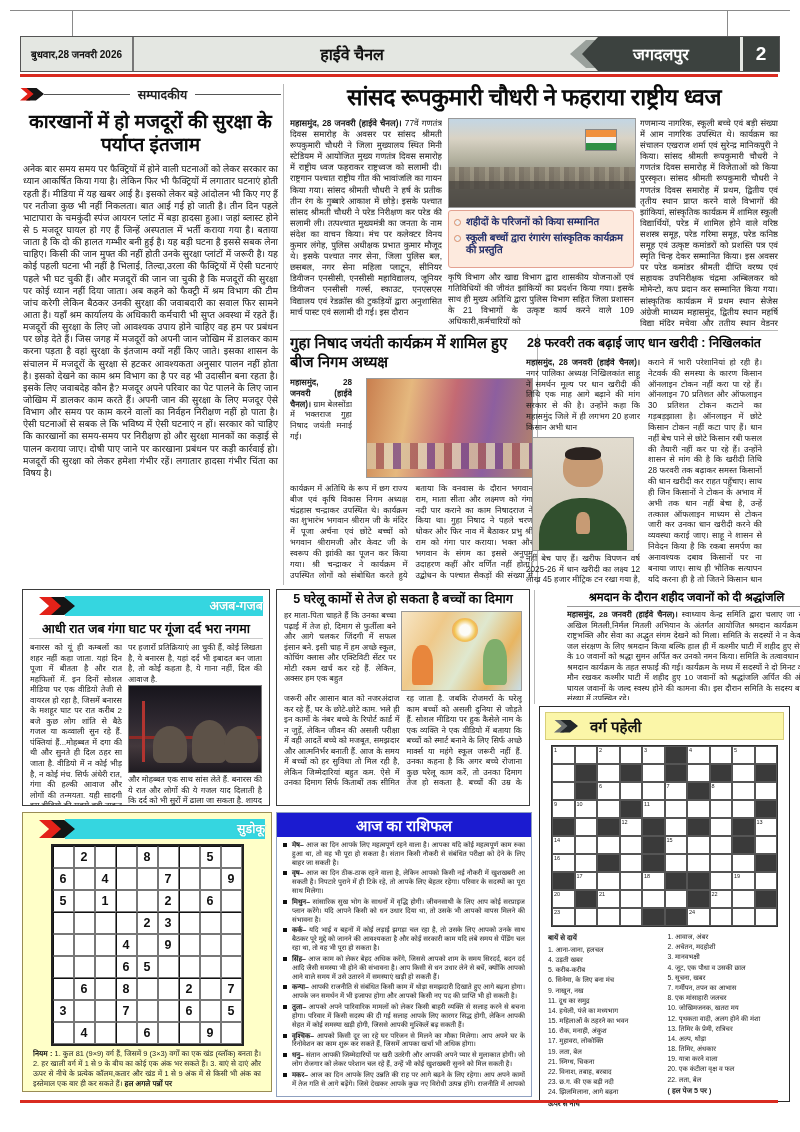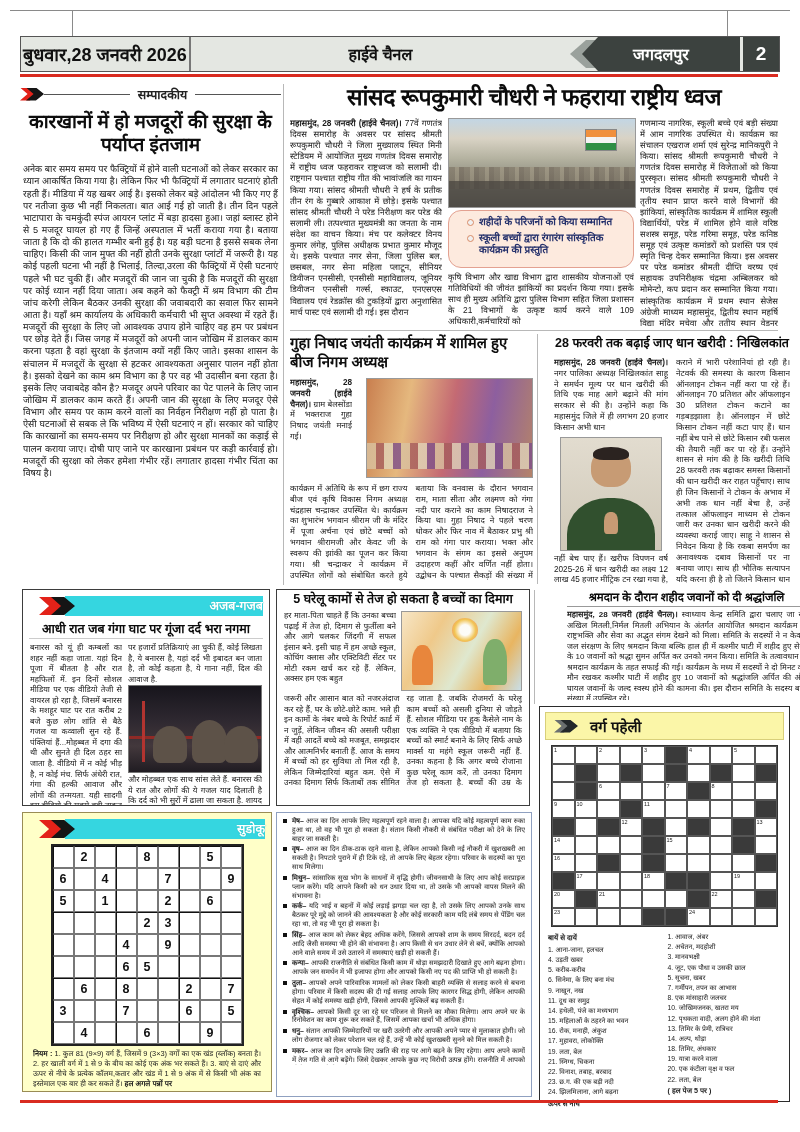--- a/index.html
+++ b/index.html
@@ -11,21 +11,21 @@
   .jtxt{text-align:justify;overflow:hidden;line-height:1.32;}
   b{font-weight:bold;}
 
   
   .top-line{left:10px;top:10px;width:780px;border-top:1.5px solid #8a8a8a;}
   .tick{top:10px;height:26px;border-left:1.5px solid #8a8a8a;}
 
   
   .masthead{left:20px;top:36px;width:758px;height:34px;background:#e4e7e2;border:1.2px solid #555;
             display:flex;align-items:stretch;}
-  .mh-date{display:flex;align-items:center;padding:0 2px;font-weight:bold;font-size:18px;
+  .mh-date{display:flex;align-items:center;padding:0 10px;font-weight:bold;font-size:10px;
            border-right:2px solid #777;color:#111;}
   .mh-paper{flex:1;display:flex;align-items:center;justify-content:center;font-weight:bold;font-size:16px;color:#111;}
   .mh-right{display:flex;align-items:stretch;}
   .mh-city-wrap{position:relative;width:170px;text-align:center;}
   .mh-arrow-back{position:absolute;left:0;top:3px;bottom:3px;width:150px;background:#9aa19c;
             clip-path:polygon(16px 0,100% 0,100% 100%,16px 100%,0 50%);}
   .mh-city{position:absolute;left:12px;top:0;bottom:0;right:0;background:#3c423f;color:#fff;
            display:flex;align-items:center;justify-content:center;font-weight:bold;font-size:16px;
            clip-path:polygon(16px 0,100% 0,100% 100%,16px 100%,0 50%);}
   .mh-page{width:36px;margin-left:3px;background:#3c423f;color:#fff;display:flex;align-items:center;
@@ -57,38 +57,38 @@
           letter-spacing:-0.4px;height:34px;overflow:hidden;}
   .lead-col1{position:absolute;left:0;top:38px;width:152px;height:208px;font-size:8.4px;}
   .lead-photo{position:absolute;left:158px;top:38px;width:186px;height:88px;border:1px solid #999;
       background:linear-gradient(180deg,#c3d6e4 0%,#d9d3c5 22%,#b4b2a0 45%,#8a897c 70%,#63625a 100%);overflow:hidden;}
   .lead-photo .flag{position:absolute;right:18px;top:10px;width:30px;height:20px;
       background:linear-gradient(180deg,#f0903d 33%,#f4f4f4 33% 66%,#2f8f45 66%);border:0.5px solid #888;}
   .lead-photo .stage{position:absolute;left:0;bottom:0;width:100%;height:26px;background:#4a4540;opacity:.75;}
   .lead-photo .crowd{position:absolute;left:0;bottom:18px;width:100%;height:22px;
       background:repeating-linear-gradient(90deg,#7a6f5f 0 6px,#9a8f7a 6px 10px,#6b5f52 10px 15px);opacity:.6;}
   .lead-box{position:absolute;left:158px;top:130px;width:186px;height:58px;background:#fdeade;
-      border:1px solid #e3a191;border-radius:13px;padding:5px 18px;box-sizing:border-box;overflow:hidden;}
+      border:1px solid #e3a191;border-radius:3px;padding:5px 5px;box-sizing:border-box;overflow:hidden;}
   .hl-line{display:flex;align-items:flex-start;font-weight:bold;font-size:10px;line-height:1.25;color:#24306b;margin-bottom:3px;}
   .hl-dot{flex:0 0 auto;width:5px;height:5px;border-radius:50%;background:#f0f0f0;border:1.5px solid #d98b66;margin:3px 5px 0 0;}
   .lead-col2{position:absolute;left:158px;top:192px;width:186px;height:54px;font-size:8.4px;}
   .lead-col3{position:absolute;left:350px;top:38px;width:138px;height:208px;font-size:8.4px;}
 
   
   .guha{left:290px;top:334px;width:243px;height:250px;}
   .guha-h{font-weight:bold;font-size:15px;line-height:1.25;color:#0d0d0d;height:40px;overflow:hidden;}
   .guha-row1{position:absolute;left:0;top:44px;width:243px;height:100px;display:flex;}
   .guha-colA{width:62px;font-size:8.2px;margin-right:14px;}
   .guha-photo{flex:1;border:1px solid #999;
      background:linear-gradient(100deg,#c97f4f 0%,#e5b87e 25%,#c46a73 50%,#8d5f9f 72%,#b4836a 100%);overflow:hidden;position:relative;}
   .guha-photo .row{position:absolute;left:0;bottom:8px;width:100%;height:26px;
      background:repeating-linear-gradient(90deg,#d9c2a0 0 9px,#a65d5d 9px 17px,#e0d3b8 17px 26px,#7d4e8a 26px 34px);opacity:.8;}
   .guha-body{position:absolute;left:0;top:150px;width:243px;height:100px;font-size:8.2px;column-count:2;column-gap:8px;}
 
-  .dhaan{left:554px;top:334px;width:236px;height:250px;}
+  .dhaan{left:526px;top:334px;width:236px;height:250px;}
   .dhaan-h{font-weight:bold;font-size:12.5px;white-space:nowrap;overflow:hidden;text-align:center;color:#0b0b0b;height:20px;}
   .dhaan-cols{position:absolute;left:0;top:24px;width:236px;height:226px;display:flex;}
   .dhaan-c1{width:114px;margin-right:8px;font-size:8.2px;}
   .dhaan-c2{width:114px;font-size:8.2px;height:226px;}
   .portrait{width:100px;height:112px;margin:3px auto;border:1px solid #999;position:relative;
      background:linear-gradient(#e2dccf,#cfc8b8);overflow:hidden;}
   .portrait .head{position:absolute;left:50%;top:10%;width:40%;height:34%;transform:translateX(-50%);
      background:#c79b74;border-radius:46% 46% 42% 42%;}
   .portrait .head:before{content:"";position:absolute;left:6%;top:-6%;width:88%;height:36%;background:#2b2320;border-radius:50% 50% 30% 30%;}
   .portrait .torso{position:absolute;bottom:0;left:6%;width:88%;height:46%;background:#31502e;border-radius:46% 46% 0 0/70% 70% 0 0;}
@@ -597,20 +597,21 @@
         <div class="su-cell"></div>
       </div>
     <div class="su-rules">
       <b>नियम :</b>
       <span>1. कुल 81 (9×9) वर्ग हैं, जिसमें 9 (3×3) वर्गों का एक खंड (ब्लॉक) बनता है। 2. हर खाली वर्ग में 1 से 9 के बीच का कोई एक अंक भर सकते हैं। 3. बाएं से दाएं और ऊपर से नीचे के प्रत्येक कॉलम,कतार और खंड में 1 से 9 अंक में से किसी भी अंक का इस्तेमाल एक बार ही कर सकते हैं।</span>
       <b>हल अगले पन्नों पर</b>
     </div>
   </div>
 
   <div class="abs rashi">
+    <div class="rashi-bar">आज का राशिफल</div>
     <div class="rf-list">
         <div class="rf-item"><span class="rf-bullet"></span><b>मेष– </b>आज का दिन आपके लिए महत्वपूर्ण रहने वाला है। आपका यदि कोई महत्वपूर्ण काम रुका हुआ था, तो वह भी पूरा हो सकता है। संतान किसी नौकरी से संबंधित परीक्षा को देने के लिए बाहर जा सकती है।</div>
         <div class="rf-item"><span class="rf-bullet"></span><b>वृष– </b>आज का दिन ठीक-ठाक रहने वाला है, लेकिन आपको किसी नई नौकरी में खुशखबरी आ सकती है। निपटारे पुराने में ही टिके रहे, तो आपके लिए बेहतर रहेगा। परिवार के सदस्यों का पूरा साथ मिलेगा।</div>
         <div class="rf-item"><span class="rf-bullet"></span><b>मिथुन– </b>सांसारिक सुख भोग के साधनों में वृद्धि होगी। जीवनसाथी के लिए आप कोई सरप्राइज प्लान करेंगे। यदि आपने किसी को धन उधार दिया था, तो उसके भी आपको वापस मिलने की संभावना है।</div>
         <div class="rf-item"><span class="rf-bullet"></span><b>कर्क– </b>यदि भाई व बहनों में कोई लड़ाई झगड़ा चल रहा है, तो उसके लिए आपको उनके साथ बैठकर पूरे मुद्दे को जानने की आवश्यकता है और कोई सरकारी काम यदि लंबे समय से पेंडिंग चल रहा था, तो वह भी पूरा हो सकता है।</div>
         <div class="rf-item"><span class="rf-bullet"></span><b>सिंह– </b>आज काम को लेकर बेहद अधिक करेंगे, जिससे आपको शाम के समय सिरदर्द, बदन दर्द आदि जैसी समस्या भी होने की संभावना है। आप किसी से धन उधार लेने से बचें, क्योंकि आपको आने वाले समय में उसे उतारने में समस्याएं खड़ी हो सकती हैं।</div>
         <div class="rf-item"><span class="rf-bullet"></span><b>कन्या– </b>आपकी राजनीति से संबंधित किसी काम में थोड़ा समझदारी दिखाते हुए आगे बढ़ना होगा। आपके जन समर्थन में भी इजाफा होगा और आपको किसी नए पद की प्राप्ति भी हो सकती है।</div>
         <div class="rf-item"><span class="rf-bullet"></span><b>तुला– </b>आपको अपने पारिवारिक मामलों को लेकर किसी बाहरी व्यक्ति से सलाह करने से बचना होगा। परिवार में किसी सदस्य की दी गई सलाह आपके लिए कारगर सिद्ध होगी, लेकिन आपकी सेहत में कोई समस्या खड़ी होगी, जिससे आपकी मुश्किलें बढ़ सकती हैं।</div>
         <div class="rf-item"><span class="rf-bullet"></span><b>वृश्चिक– </b>आपको किसी दूर जा रहे घर परिजन से मिलने का मौका मिलेगा। आप अपने घर के रिनोवेशन का काम शुरू कर सकते हैं, जिसमें आपका खर्चा भी अधिक होगा।</div>
         <div class="rf-item"><span class="rf-bullet"></span><b>धनु– </b>संतान आपकी जिम्मेदारियों पर खरी उतरेगी और आपकी अपने प्यार से मुलाकात होगी। जो लोग रोजगार को लेकर परेशान चल रहे हैं, उन्हें भी कोई खुशखबरी सुनने को मिल सकती है।</div>

